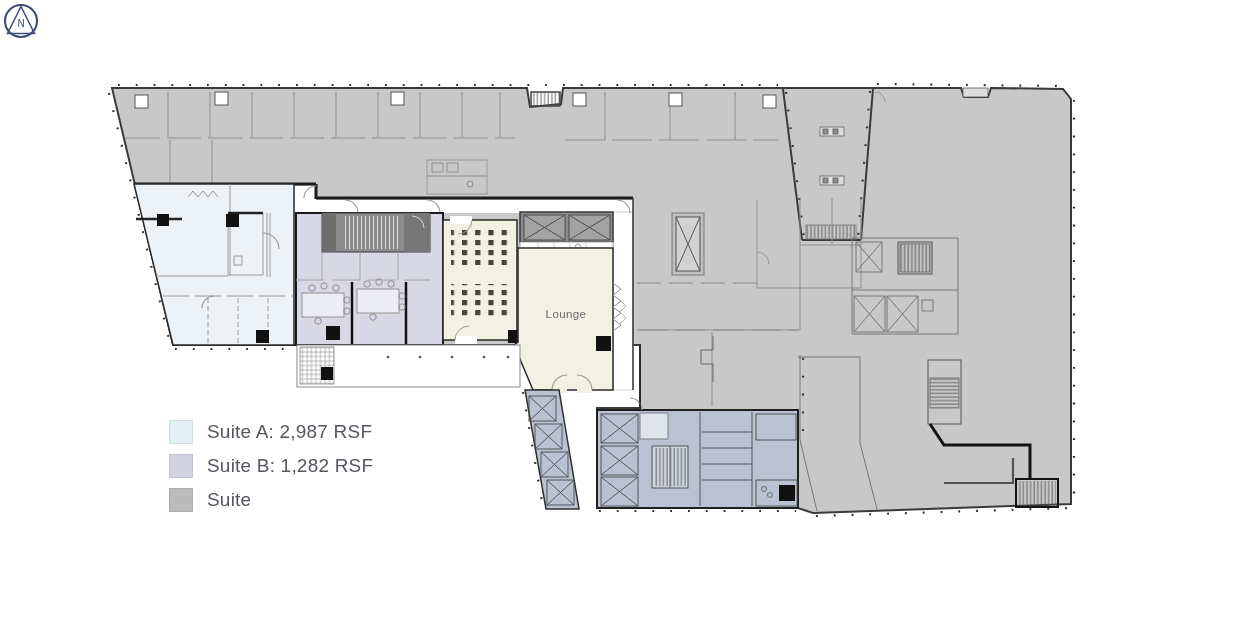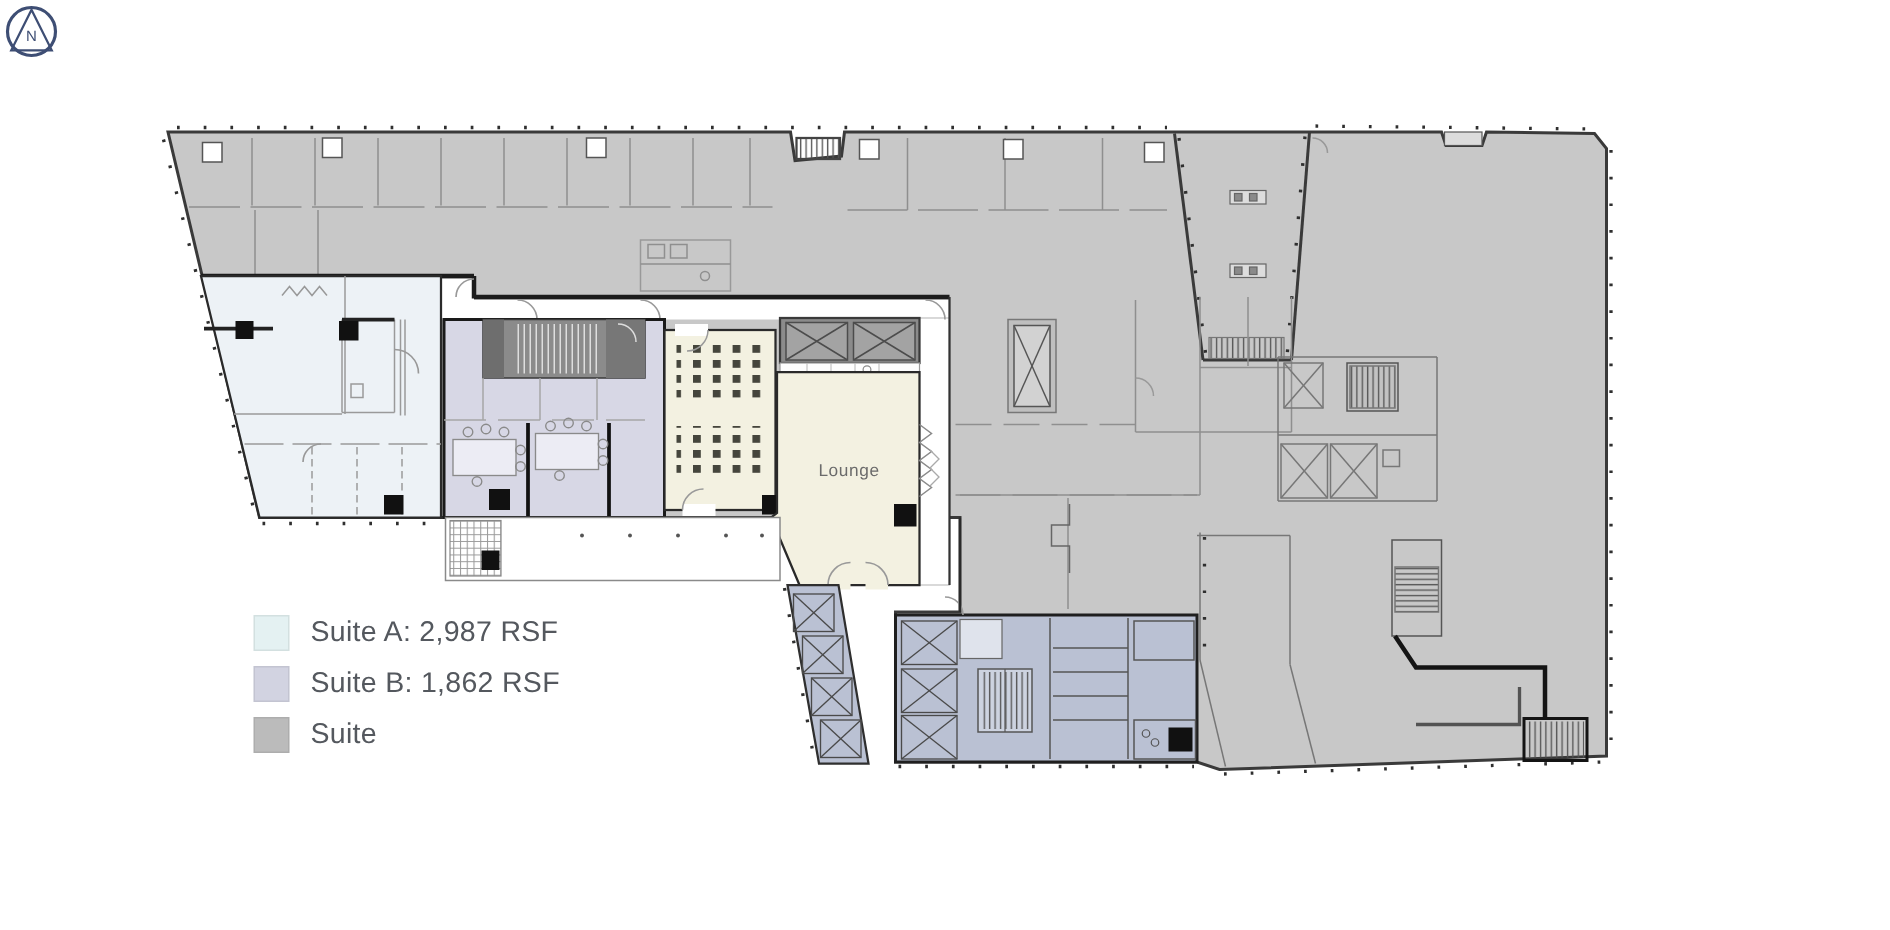--- a/index.html
+++ b/index.html
@@ -5,21 +5,21 @@
   html,body{margin:0;padding:0;background:#fff;}
   .stage{
     position:relative;width:1260px;height:620px;background:#fff;overflow:hidden;
     font-family:"Liberation Sans", sans-serif;
   }
   .stage svg{position:absolute;left:0;top:0;}
   .lounge-label{
     position:absolute;left:534px;top:308px;width:64px;text-align:center;
     font-size:11.5px;color:#6b6b6b;letter-spacing:.4px;
   }
-  .legend{position:absolute;left:169px;top:411px;}
+  .legend{position:absolute;left:169px;top:421px;}
   .legend-row{display:flex;align-items:center;margin-bottom:12px;height:22px;}
   .swatch{width:22px;height:22px;display:inline-block;margin-right:14px;border:1px solid rgba(0,0,0,0.07);}
   .legend-label{font-size:19px;color:#54585e;letter-spacing:.2px;}
   .north{position:absolute;left:1161px;top:513px;}
 </style>
 </head>
 <body>
 
 <div class="stage">
 
@@ -363,21 +363,21 @@
 
 <div class="lounge-label">Lounge</div>
 
 <div class="legend">
   <div class="legend-row">
     <span class="swatch" style="background: rgb(228, 241, 242);"></span>
     <span class="legend-label">Suite A: 2,987 RSF</span>
   </div>
   <div class="legend-row">
     <span class="swatch" style="background: rgb(210, 211, 225);"></span>
-    <span class="legend-label">Suite B: 1,862 RSF</span>
+    <span class="legend-label">Suite B: 1,282 RSF</span>
   </div>
   <div class="legend-row">
     <span class="swatch" style="background: rgb(187, 187, 187);"></span>
     <span class="legend-label">Suite</span>
   </div>
 </div>
 
 <svg class="north" width="42" height="44" viewBox="0 0 42 44">
   <g stroke="var(--compass-color,#3e4e74)" fill="none">
     <circle cx="21" cy="21" r="16" stroke-width="2.1"></circle>

